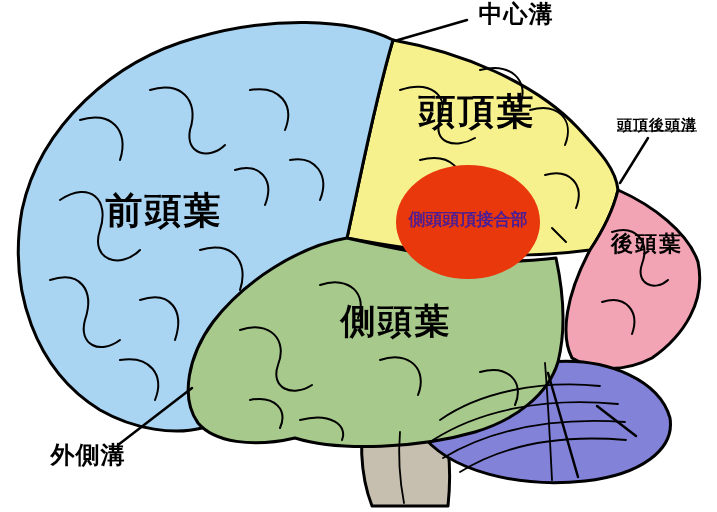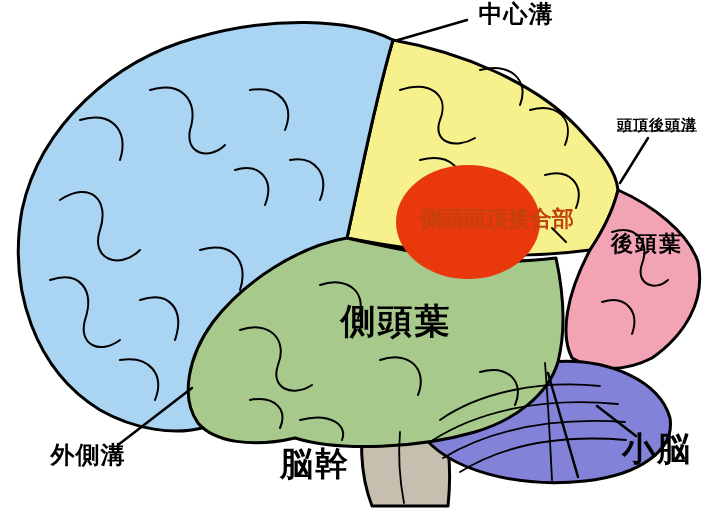--- a/index.html
+++ b/index.html
@@ -17,21 +17,21 @@
     font-weight:bold;
     color:#000;
     white-space:nowrap;
     letter-spacing:2px;
     user-select:none;
   }
   .lbl.big{font-size:37px;}
   .lbl.med{font-size:33px;}
   .lbl.small{font-size:24px;letter-spacing:1px;}
   .lbl.tiny{font-size:15px;letter-spacing:1px;}
-  .lbl.on-red{color:#c2410c;font-size:22px;letter-spacing:0;margin-left:29px;}
+  .lbl.on-red{color:#4c1d95;font-size:17px;letter-spacing:0;}
 </style>
 </head>
 <body>
 
 <div id="stage">
 
   <svg width="717" height="512" viewBox="0 0 717 512">
 
     <path d="M368,398 C358,435 360,475 372,506 L448,506 C452,468 448,430 436,400 C414,412 390,410 368,398 Z" stroke="#000" stroke-width="3" stroke-linejoin="round" fill="#c6beae"></path>
 
@@ -88,23 +88,23 @@
     <g stroke="#000" stroke-width="2.5" stroke-linecap="round">
       <line x1="467" y1="20" x2="398" y2="40"></line>
       <line x1="648" y1="138" x2="620" y2="183"></line>
       <line x1="118" y1="445" x2="192" y2="388"></line>
       <line x1="578" y1="477" x2="548" y2="373"></line>
       <line x1="636" y1="436" x2="597" y2="406"></line>
       <line x1="552" y1="228" x2="566" y2="242" stroke-width="2"></line>
     </g>
   </svg>
 
+  <div class="lbl big" style="left:164px;top:211px;">前頭葉</div>
+  <div class="lbl big" style="left:477px;top:112px;">頭頂葉</div>
   <div class="lbl big" style="left:396px;top:321px;font-size:35px;">側頭葉</div>
   <div class="lbl med" style="left:647px;top:244px;font-size:22px;">後頭葉</div>
-  <div class="lbl med" style="left:657px;top:449px;">小脳</div>
-  <div class="lbl med" style="left:315px;top:464px;">脳幹</div>
 
   <div class="lbl small" style="left:516px;top:14px;">中心溝</div>
   <div class="lbl tiny" style="left:657px;top:125px;text-decoration:underline;">頭頂後頭溝</div>
   <div class="lbl small" style="left:88px;top:455px;">外側溝</div>
   <div class="lbl on-red" style="left:468px;top:219px;">側頭頭頂接合部</div>
 
 </div>
 
 </body></html>

